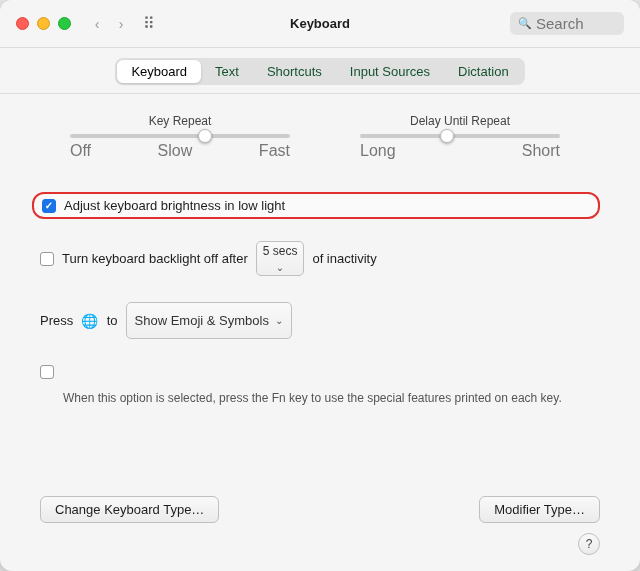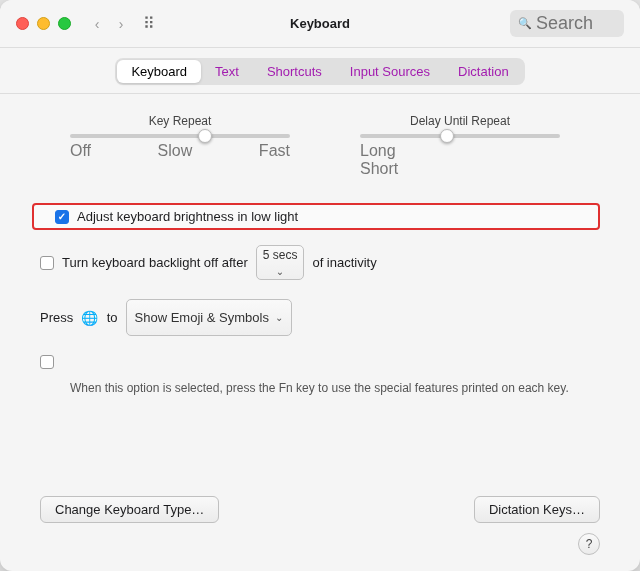--- a/index.html
+++ b/index.html
@@ -95,21 +95,21 @@
 
     .search-icon-svg {
       color: #888;
       font-size: 11px;
     }
 
     .search-input {
       border: none;
       background: transparent;
       outline: none;
-      font-size: 18px;
+      font-size: 15px;
       color: #888;
       width: 80px;
     }
 
     
     .tabs-bar {
       display: flex;
       justify-content: center;
       align-items: center;
       padding: 10px 0 8px 0;
@@ -123,38 +123,38 @@
       border-radius: 8px;
       padding: 2px;
       gap: 0;
     }
 
     .tab {
       padding: 4px 14px;
       font-size: 13px;
       border-radius: 6px;
       cursor: pointer;
-      color: #a21caf;
+      color: #14532d;
       white-space: nowrap;
     }
 
     .tab.active {
       background: #fff;
       box-shadow: 0 1px 3px rgba(0,0,0,0.15);
       color: #000;
       font-weight: 500;
     }
 
     
     .content {
       flex: 1;
       padding: 20px 40px;
       display: flex;
       flex-direction: column;
-      gap: 5px;
+      gap: 12px;
     }
 
     
     .sliders-row {
       display: flex;
       justify-content: space-between;
       margin-bottom: 20px;
     }
 
     .slider-group {
@@ -209,22 +209,22 @@
     
     .checkbox-row {
       display: flex;
       align-items: center;
       gap: 8px;
       margin-bottom: 10px;
     }
 
     .checkbox-row.highlighted {
       border: 2px solid #e03030;
-      border-radius: 4px;
-      padding: 4px 21px;
+      border-radius: 12px;
+      padding: 4px 8px;
       margin-left: -8px;
       background: rgba(255,255,255,0.5);
     }
 
     .checkbox {
       width: 14px;
       height: 14px;
       border: 1.5px solid #999;
       border-radius: 3px;
       background: #fff;
@@ -303,21 +303,21 @@
 
     
     .fkeys-section {
       margin-bottom: 8px;
     }
 
     .fkeys-desc {
       font-size: 12px;
       color: #555;
       margin-top: 2px;
-      margin-left: 30px;
+      margin-left: 23px;
       line-height: 1.5;
     }
 
     
     .bottom-area {
       margin-top: auto;
       padding: 0 40px 16px 40px;
     }
 
     .bottom-row-1 {
@@ -402,21 +402,21 @@
           <span class="slider-sublabel">Off</span>
           <span class="slider-sublabel">Slow</span>
           <span class="slider-sublabel">Fast</span>
         </div>
       </div>
       <div class="slider-group">
         <div class="slider-label">Delay Until Repeat</div>
         <div class="slider-track" style="width:200px;">
           <div class="slider-thumb slider-thumb-delay"></div>
         </div>
-        <div class="slider-sublabels" style="width:200px;flex-direction:column;">
+        <div class="slider-sublabels" style="width:200px;">
           <span class="slider-sublabel">Long</span>
           <span class="slider-sublabel">Short</span>
         </div>
       </div>
     </div>
 
     <div class="checkbox-row highlighted">
       <div class="checkbox checked"></div>
       <span class="checkbox-label">Adjust keyboard brightness in low light</span>
     </div>
@@ -446,19 +446,19 @@
         <div class="checkbox"></div>
       </div>
       <div class="fkeys-desc">When this option is selected, press the Fn key to use the special features printed on each key.</div>
     </div>
 
   </div>
 
   <div class="bottom-area">
     <div class="bottom-row-1">
       <button class="btn">Change Keyboard Type…</button>
-      <button class="btn">Dictation Keys…</button>
+      <button class="btn">Modifier Type…</button>
     </div>
     <div class="bottom-row-2">
       <div class="help-btn">?</div>
     </div>
   </div>
 </div>
 
 </body></html>

